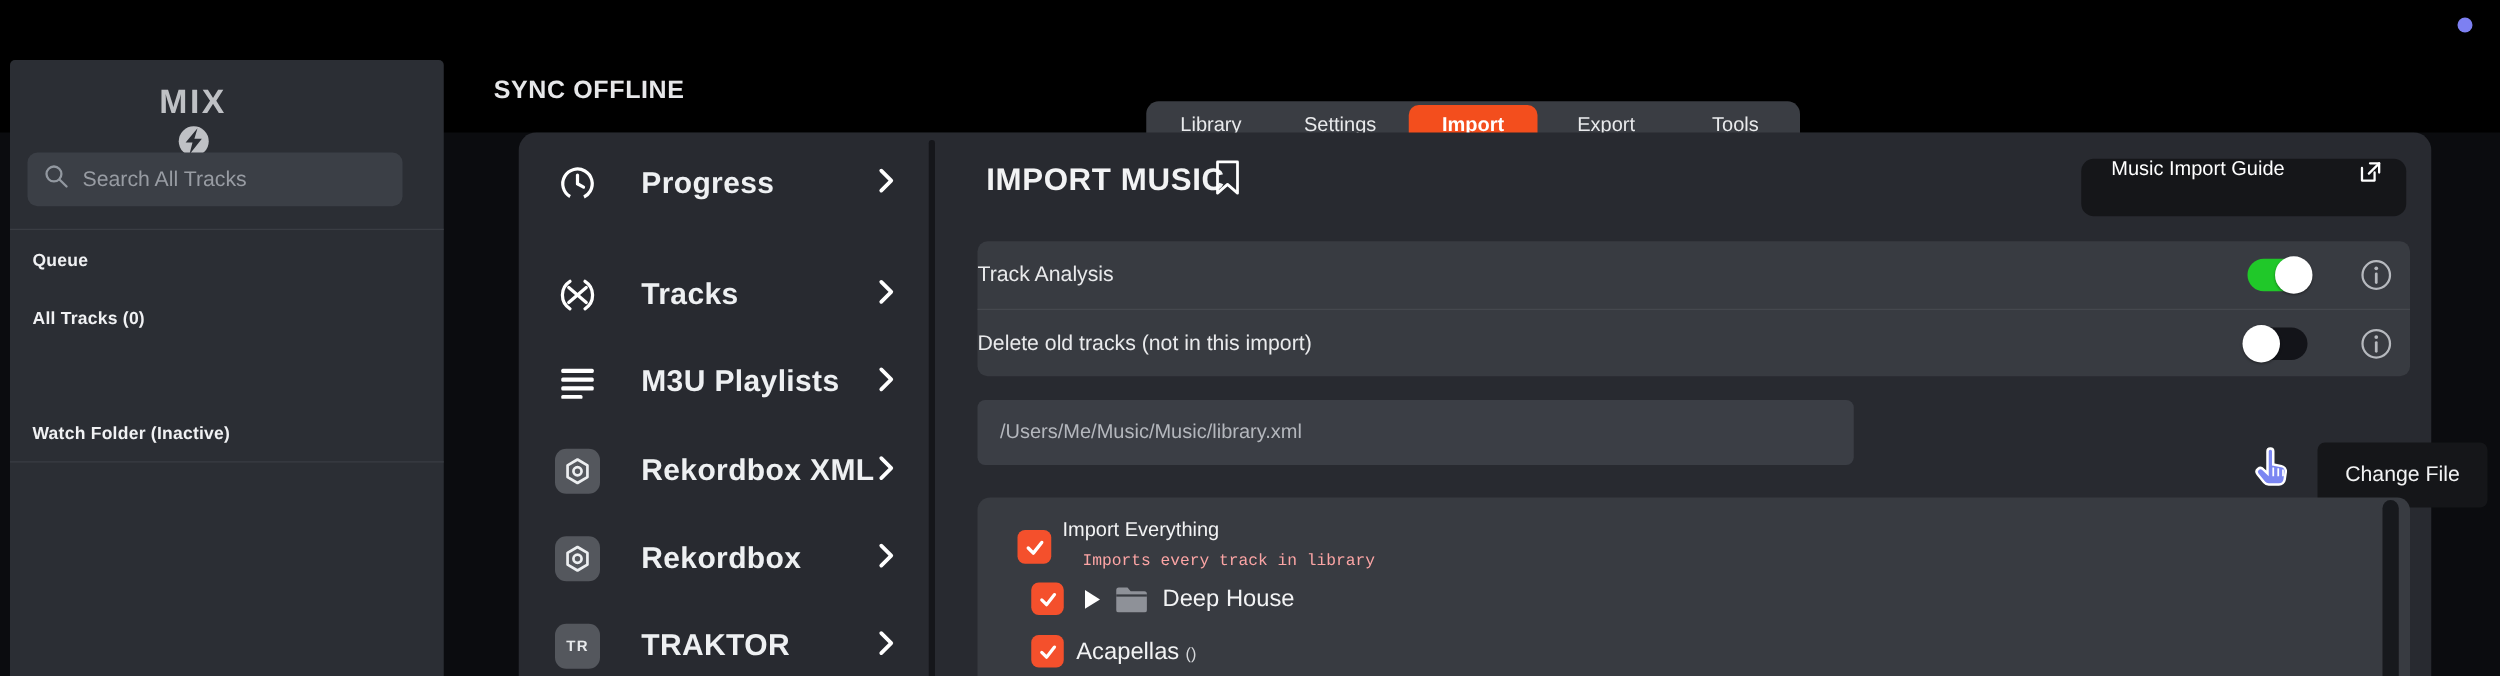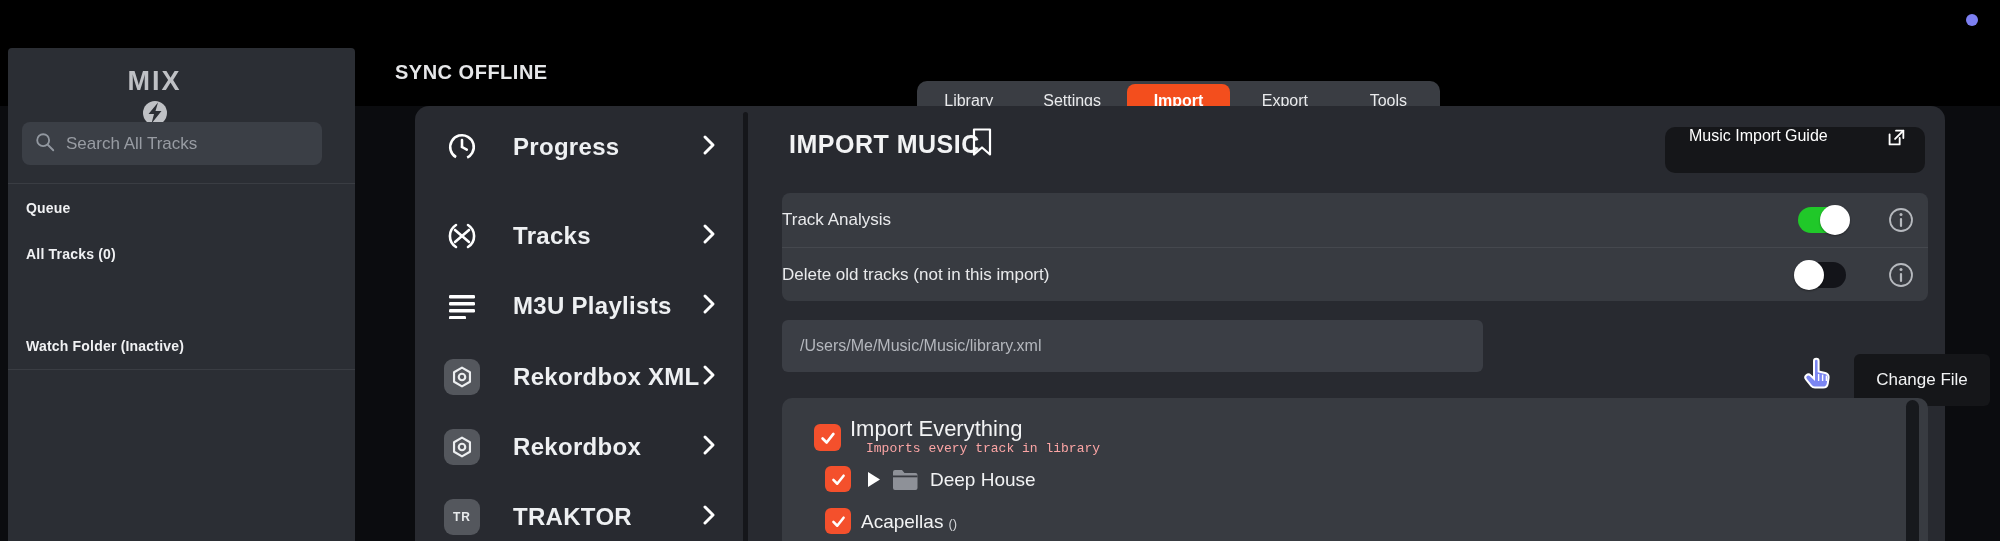--- a/index.html
+++ b/index.html
@@ -71,21 +71,21 @@
   #file-path-box { left:0; top:0; width:701px; height:52px; background:#3b3e45; border-radius:6px;
     display:flex; align-items:center; padding-left:18px; color:#b4b7bd; font-size:16px; }
   #change-file-btn { left:1072px; top:0; width:136px; height:52px; background:#151619; border-radius:6px;
     display:flex; align-items:center; justify-content:center; color:#f2f3f4; font-size:17px;margin-top:34px; }
 
   
   #list-panel { left:367px; top:292px; width:1146px; height:160px; background:#383b41; border-radius:10px; }
   #list-scroll-thumb { left:1124px; top:2px; width:13px; height:160px; background:#17191d; border-radius:7px; }
   .checkbox { position:absolute; background:#f4502c; border-radius:6px; display:flex; align-items:center; justify-content:center; }
   #root-check { left:32px; top:26px; width:27px; height:27px; }
-  #root-title { left:68px; top:18px; font-size:22px; color:#f2f3f4; }
+  #root-title { left:68px; top:18px; font-size:16px; color:#f2f3f4; }
   #root-desc  { left:84px; top:43px; font-size:13px; color:#fca5a5;font-family:Liberation Mono, monospace; }
   #child1-check { left:43px; top:68px; width:26px; height:26px; }
   #child1-caret { left:85px; top:73px; }
   #child1-folder { left:110px; top:71px; }
   #child1-label { left:148px; top:71px; font-size:19px; color:#f2f3f4; }
   #child2-check { left:43px; top:110px; width:26px; height:26px; }
   #child2-label { left:79px; top:113px; font-size:19px; color:#f2f3f4;text-align:right; }
   .label-suffix { font-size:13px; color:#d4d6d9; margin-left:5px; }
 
   #cursor { left:1802px; top:356px; z-index:50; }

